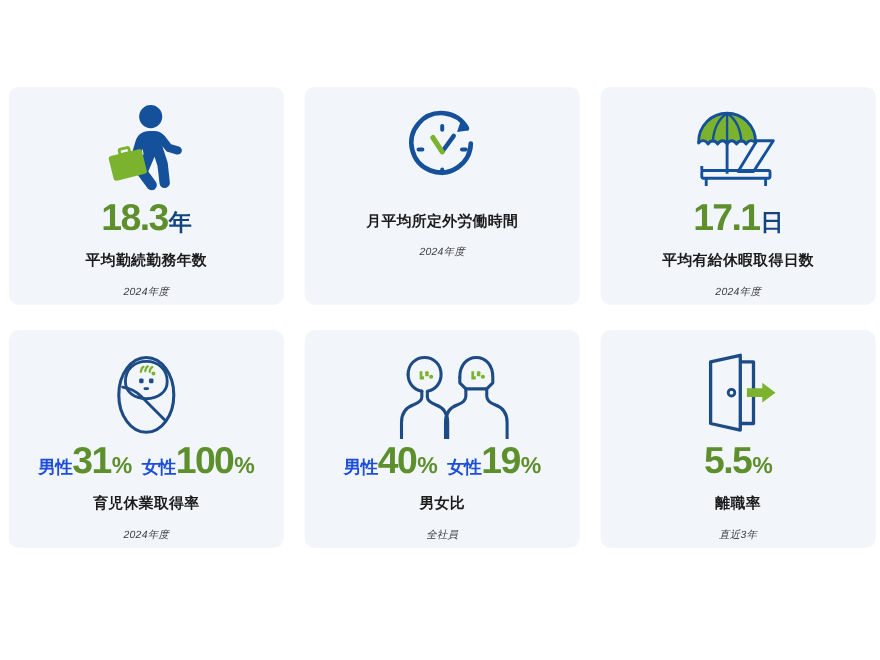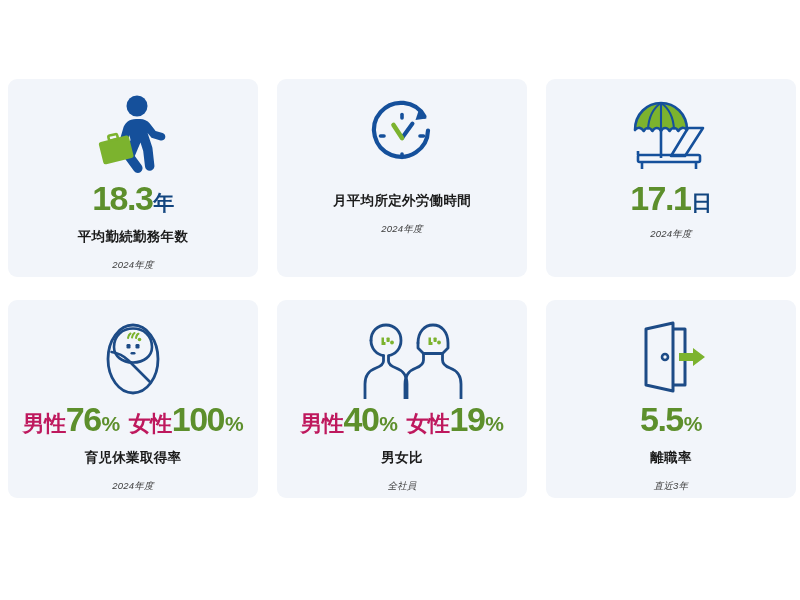--- a/index.html
+++ b/index.html
@@ -69,22 +69,22 @@
     font-weight: 700;
     margin-left: 1px;
   }
   .pct {
     color: #5d8f2c;
     font-size: 21px;
     font-weight: 700;
     margin-left: 1px;
   }
   .gender-label {
-    color: #be185d;
-    font-size: 22px;
+    color: #1d4ed8;
+    font-size: 16px;
     font-weight: 700;
     letter-spacing: -0.5px;
   }
   .pair-gap { width: 9px; display: inline-block; }
 
   .stat-label {
     color: #1b1b1b;
     font-size: 13.5px;
     font-weight: 700;
     margin-top: 13px;
@@ -166,20 +166,21 @@
           <line x1="17" y1="66" x2="17" y2="73"></line>
           <line x1="71" y1="66" x2="71" y2="73"></line>
           <line x1="13" y1="55" x2="13" y2="59"></line>
         </g>
       </svg>
     </div>
     <div class="stat-value">
       <span class="num">17.1</span>
         <span class="unit-jp">日</span>
     </div>
+    <div class="stat-label">平均有給休暇取得日数</div>
     <div class="stat-note">2024年度</div>
   </div>
 
   <div class="stat-card">
     <div class="icon-wrap">
       <svg width="72" height="84" viewBox="0 0 72 84" aria-hidden="true">
         <ellipse cx="36" cy="44" rx="25" ry="34" fill="none" stroke="#1d4b86" stroke-width="2.8"></ellipse>
         <path d="M17 32 C17 20.5 25.5 13.5 36 13.5 C46.5 13.5 55 20.5 55 32 C55 41 47 47.5 36 47.5 C25 47.5 17 41 17 32 Z" fill="none" stroke="#1d4b86" stroke-width="2.6"></path>
         <g stroke="#7cb32e" stroke-width="2" stroke-linecap="round">
           <path d="M31 23 C31.5 20 32.5 19 33.5 18.5"></path>
@@ -190,21 +191,21 @@
         <g fill="#1d4b86">
           <rect x="29.5" y="29" width="4" height="4.5" rx="1.2"></rect>
           <rect x="38.5" y="29" width="4" height="4.5" rx="1.2"></rect>
           <rect x="33.5" y="37" width="5" height="2.6" rx="1.3"></rect>
         </g>
         <path d="M14.5 37 C21 38 27 41 31.5 45.5 L53 67" fill="none" stroke="#1d4b86" stroke-width="2.6" stroke-linecap="round"></path>
       </svg>
     </div>
     <div class="stat-value">
       <span class="gender-label">男性</span>
-        <span class="num">76</span>
+        <span class="num">31</span>
         <span class="pct">%</span>
         <span class="pair-gap"></span>
         <span class="gender-label">女性</span>
         <span class="num">100</span>
         <span class="pct">%</span>
     </div>
     <div class="stat-label">育児休業取得率</div>
     <div class="stat-note">2024年度</div>
   </div>
 

